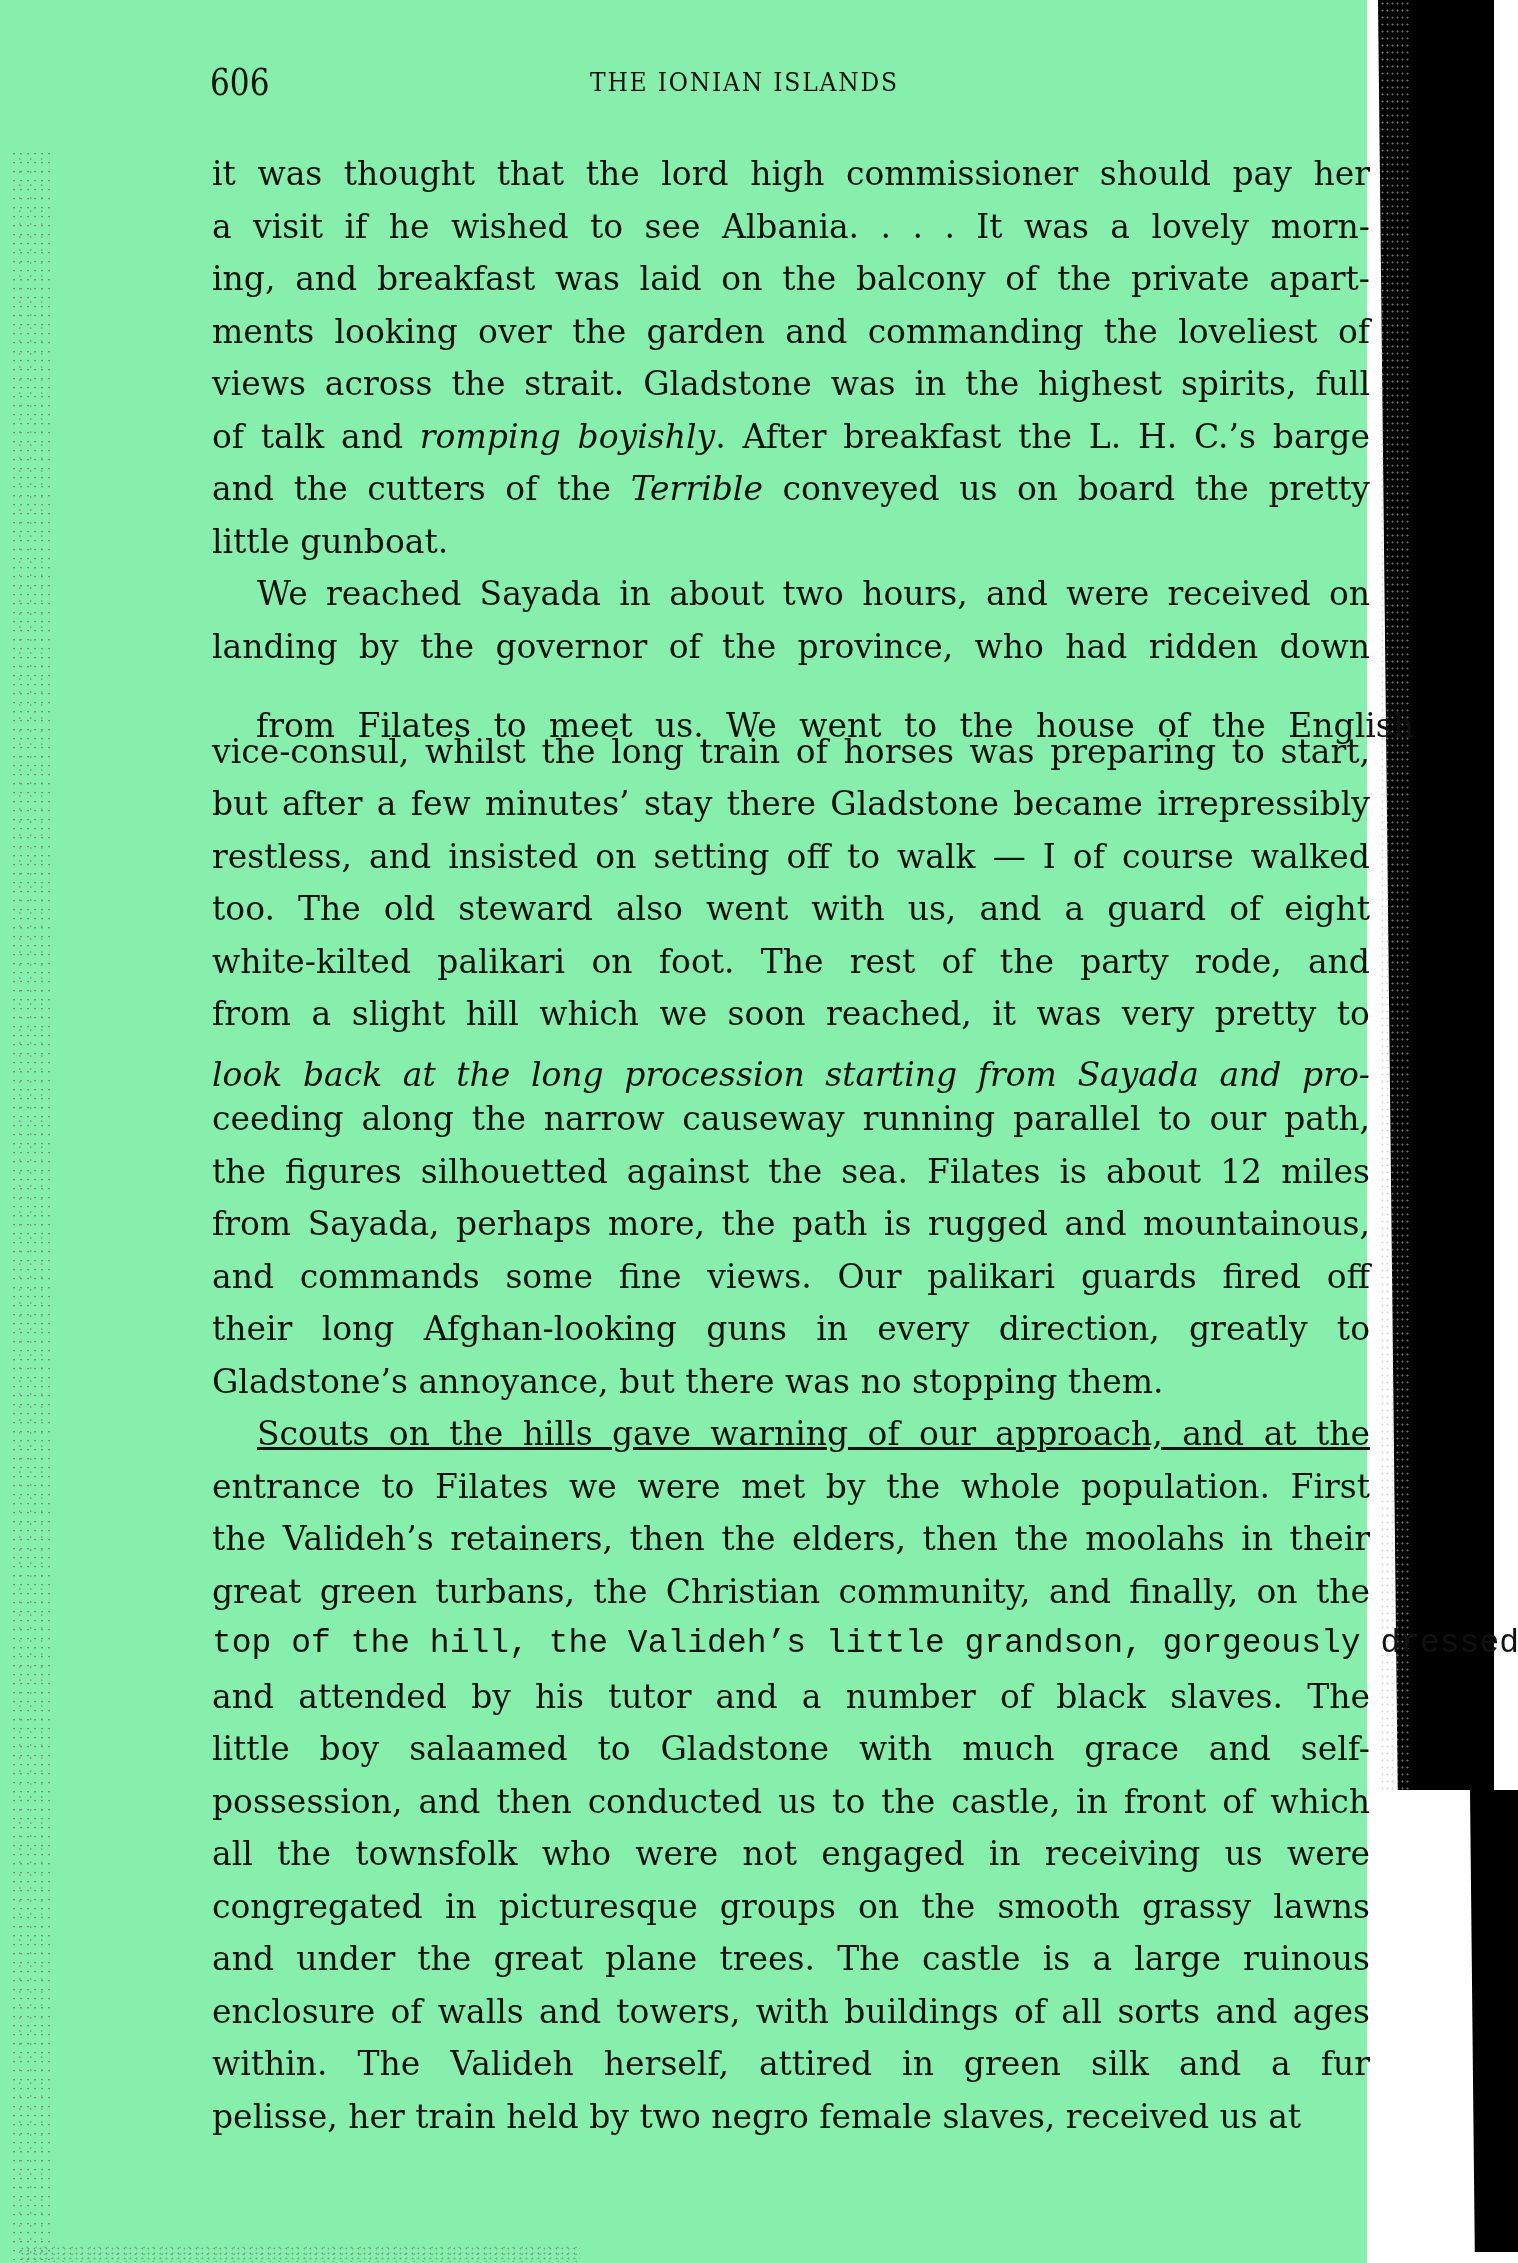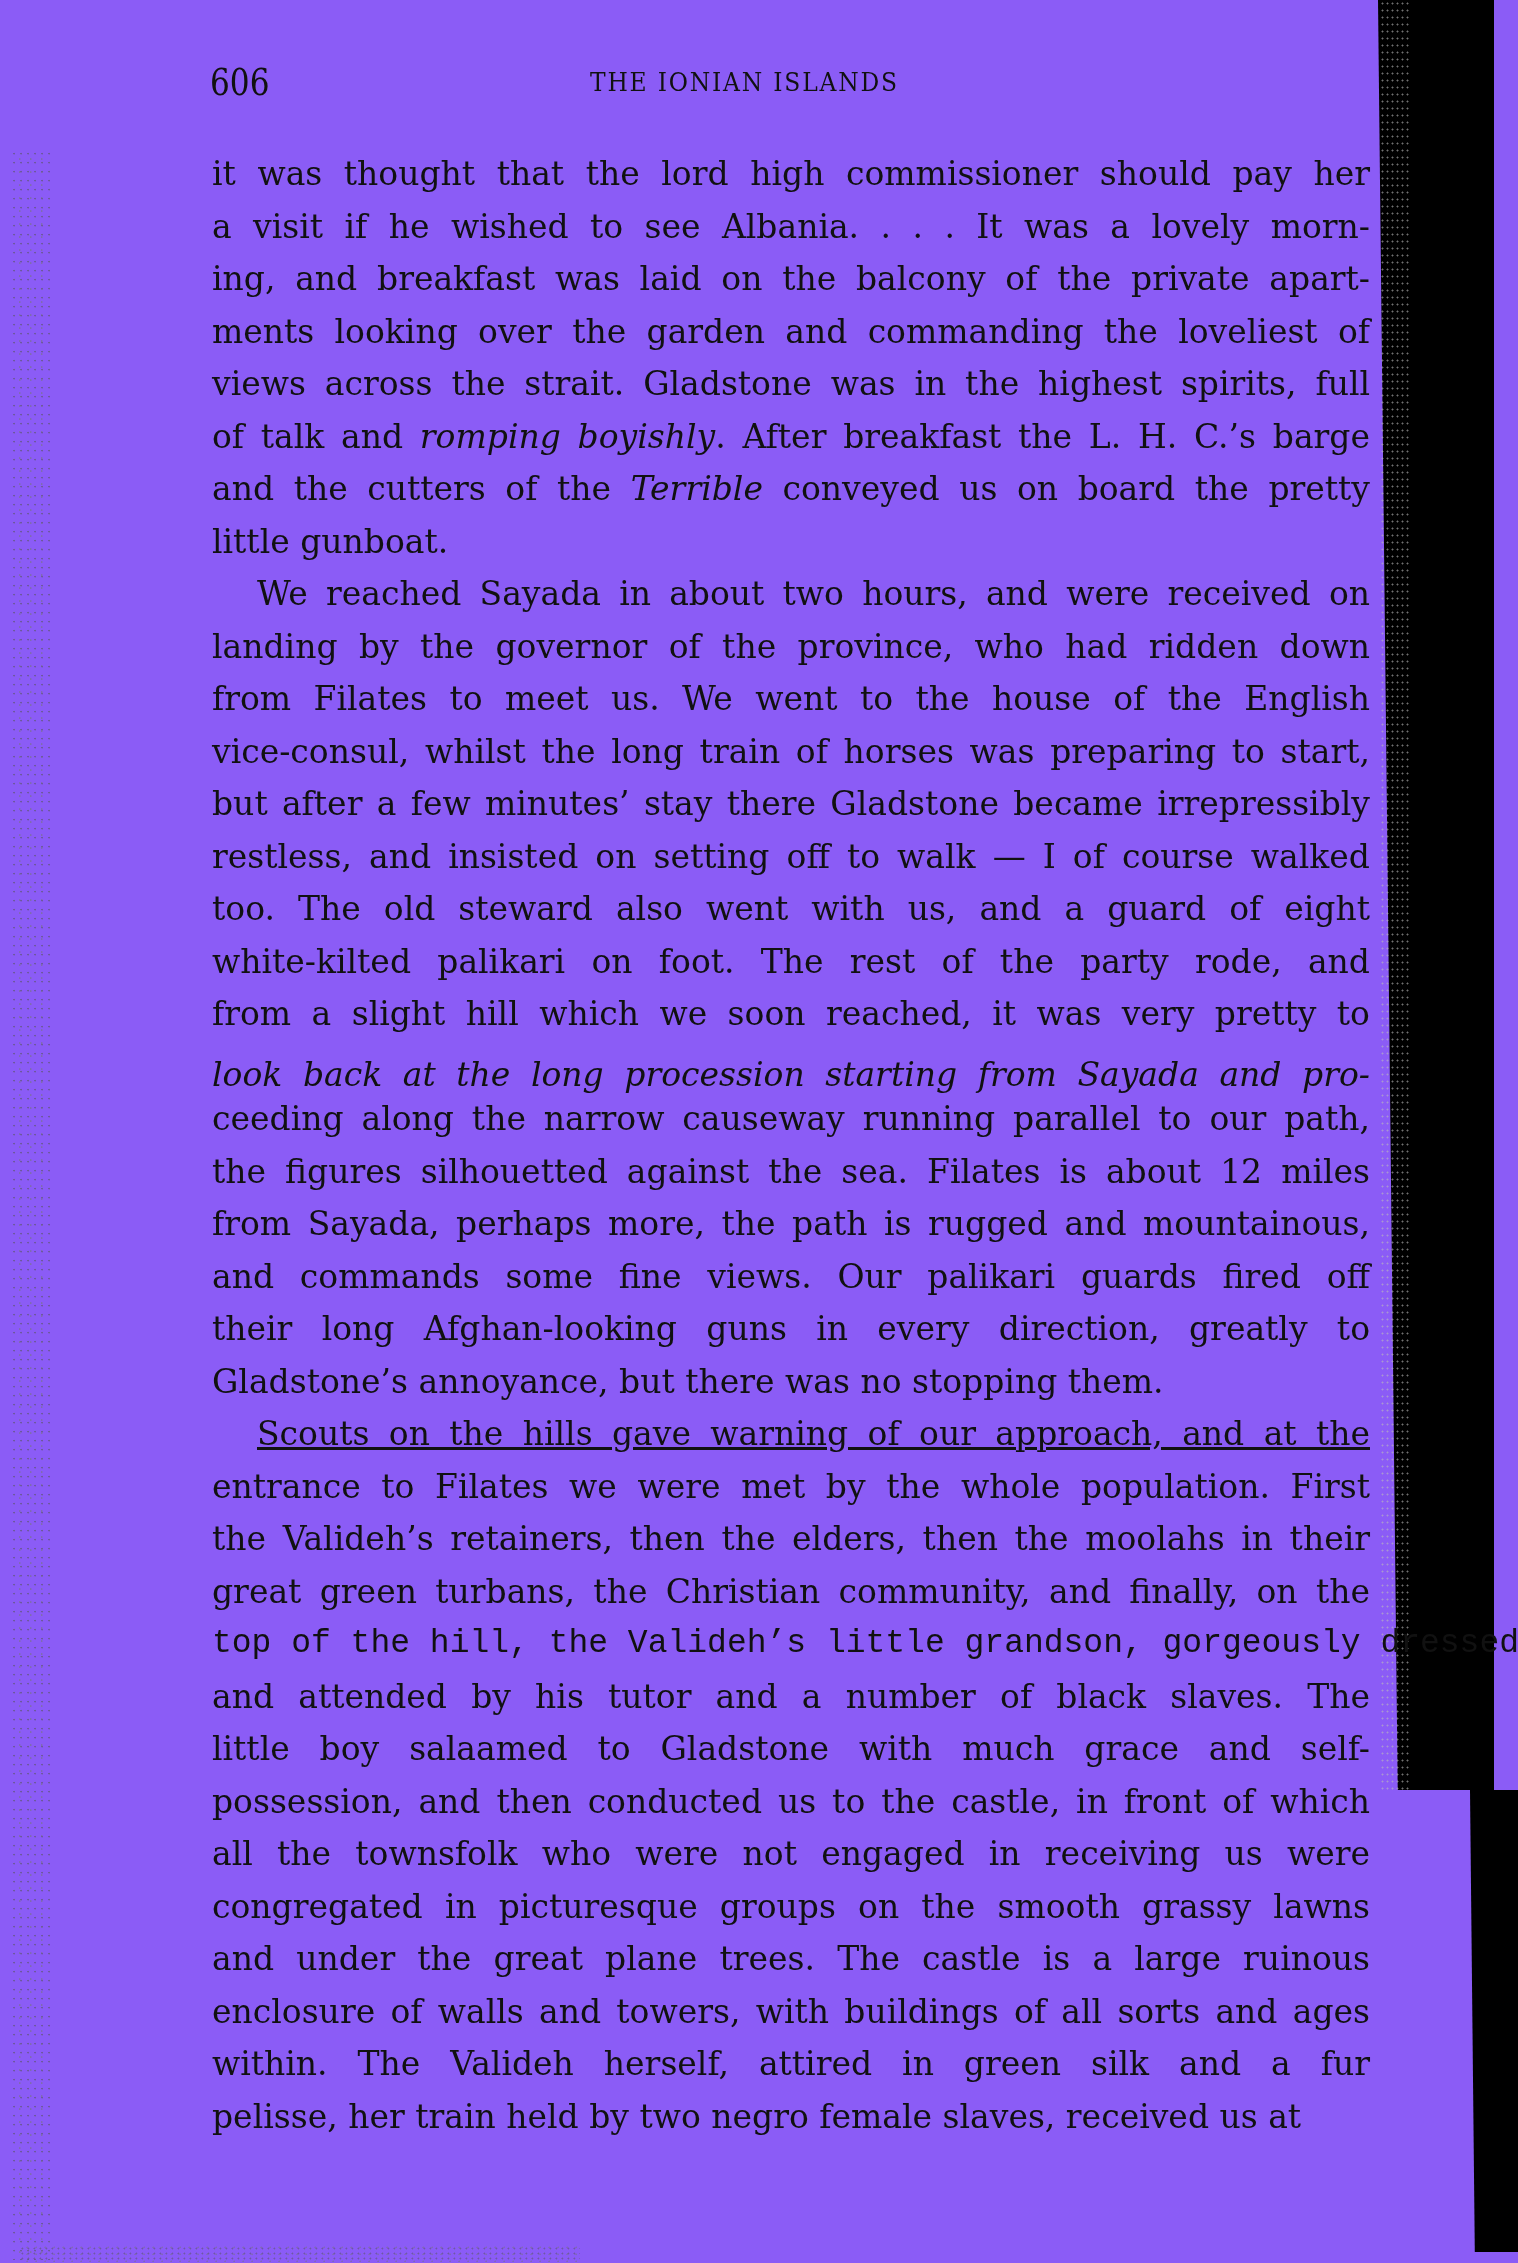--- a/index.html
+++ b/index.html
@@ -1,17 +1,17 @@
 <!DOCTYPE html>
 <html><head>
 <meta charset="utf-8">
 <style>
   html, body { margin: 0; padding: 0; background: #ffffff; }
   body { width: 1518px; height: 2263px; position: relative; overflow: hidden; }
-  .page { position: absolute; left: 0; top: 0; width: 1518px; height: 2263px; background: #8b5cf6; }
+  .page { position: absolute; left: 0; top: 0; width: 1367px; height: 2263px; background: #86efac; }
 
   .scan-edge-left {
     position: absolute; left: 12px; top: 150px; width: 40px; height: 2110px;
     background-image:
       radial-gradient(circle at 30% 40%, #555 0.6px, transparent 1.2px),
       radial-gradient(circle at 70% 70%, #777 0.6px, transparent 1.2px);
     background-size: 7px 9px, 11px 13px;
     opacity: 0.55;
   }
   .scan-edge-bottom {
@@ -101,21 +101,21 @@
       <div class="line" style="top: 0px;">it was thought that the lord high commissioner should pay her</div>
       <div class="line" style="top: 52.5px;">a visit if he wished to see Albania. . . .  It was a lovely morn-</div>
       <div class="line" style="top: 105px;">ing, and breakfast was laid on the balcony of the private apart-</div>
       <div class="line" style="top: 157.5px;">ments looking over the garden and commanding the loveliest of</div>
       <div class="line" style="top: 210px;">views across the strait.  Gladstone was in the highest spirits, full</div>
       <div class="line" style="top: 262.5px;"><span>of talk and </span><em>romping boyishly</em><span>.  After breakfast the L. H. C.’s barge</span></div>
       <div class="line" style="top: 315px;"><span>and the cutters of the </span><em>Terrible</em><span> conveyed us on board the pretty</span></div>
       <div class="line last" style="top: 367.5px;">little gunboat.</div>
       <div class="line indent" style="top: 420px;">We reached Sayada in about two hours, and were received on</div>
       <div class="line" style="top: 472.5px;">landing by the governor of the province, who had ridden down</div>
-      <div class="line" style="top: 525px;">from Filates to meet us.  We went to the house of the English</div>
+      <div class="line" style="top: 552px; margin-left: 44px;">from Filates to meet us.  We went to the house of the English</div>
       <div class="line" style="top: 577.5px;">vice-consul, whilst the long train of horses was preparing to start,</div>
       <div class="line" style="top: 630px;">but after a few minutes’ stay there Gladstone became irrepressibly</div>
       <div class="line" style="top: 682.5px;">restless, and insisted on setting off to walk — I of course walked</div>
       <div class="line" style="top: 735px;">too.  The old steward also went with us, and a guard of eight</div>
       <div class="line" style="top: 787.5px;">white-kilted palikari on foot.  The rest of the party rode, and</div>
       <div class="line" style="top: 840px;">from a slight hill which we soon reached, it was very pretty to</div>
       <div class="line" style="top: 901px; font-style: italic;">look back at the long procession starting from Sayada and pro-</div>
       <div class="line" style="top: 945px;">ceeding along the narrow causeway running parallel to our path,</div>
       <div class="line" style="top: 997.5px;">the figures silhouetted against the sea.  Filates is about 12 miles</div>
       <div class="line" style="top: 1050px;">from Sayada, perhaps more, the path is rugged and mountainous,</div>

